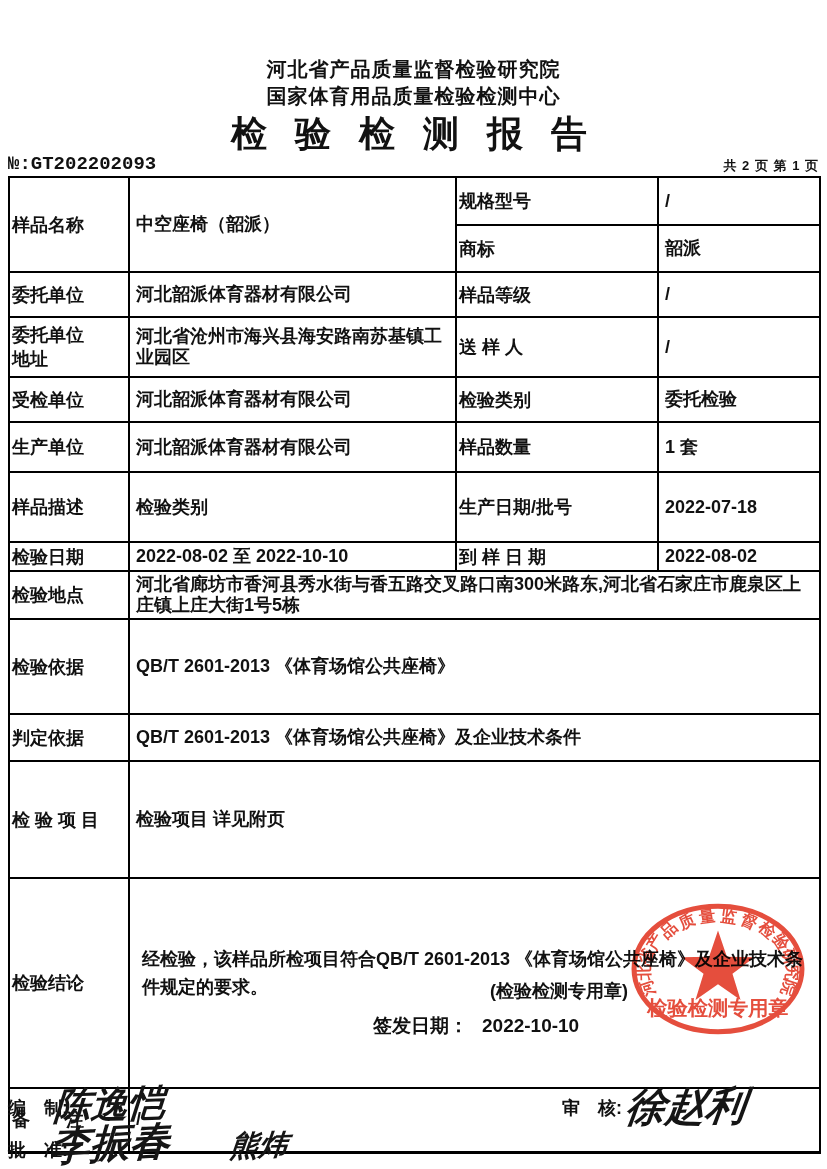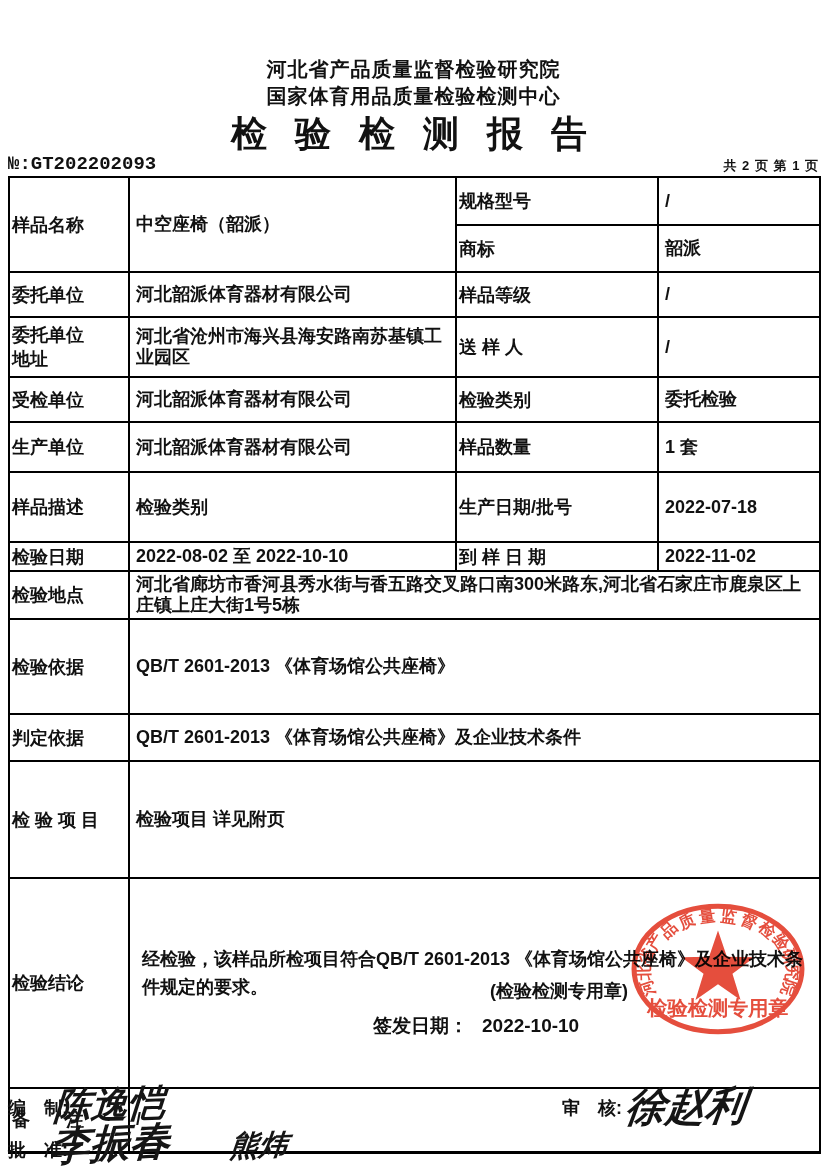--- a/index.html
+++ b/index.html
@@ -191,21 +191,21 @@
     <tr style="height:70px">
       <td class="lbl">样品描述</td>
       <td class="val">检验类别</td>
       <td class="lbl">生产日期/批号</td>
       <td class="val">2022-07-18</td>
     </tr>
     <tr style="height:29px">
       <td class="lbl">检验日期</td>
       <td class="val">2022-08-02 至 2022-10-10</td>
       <td class="lbl">到 样 日 期</td>
-      <td class="val">2022-11-02</td>
+      <td class="val">2022-08-02</td>
     </tr>
     <tr style="height:42px">
       <td class="lbl">检验地点</td>
       <td class="val" colspan="3">河北省廊坊市香河县秀水街与香五路交叉路口南300米路东,河北省石家庄市鹿泉区上庄镇上庄大街1号5栋</td>
     </tr>
     <tr style="height:95px">
       <td class="lbl">检验依据</td>
       <td class="val" colspan="3">QB/T 2601-2013 《体育场馆公共座椅》</td>
     </tr>
     <tr style="height:47px">

